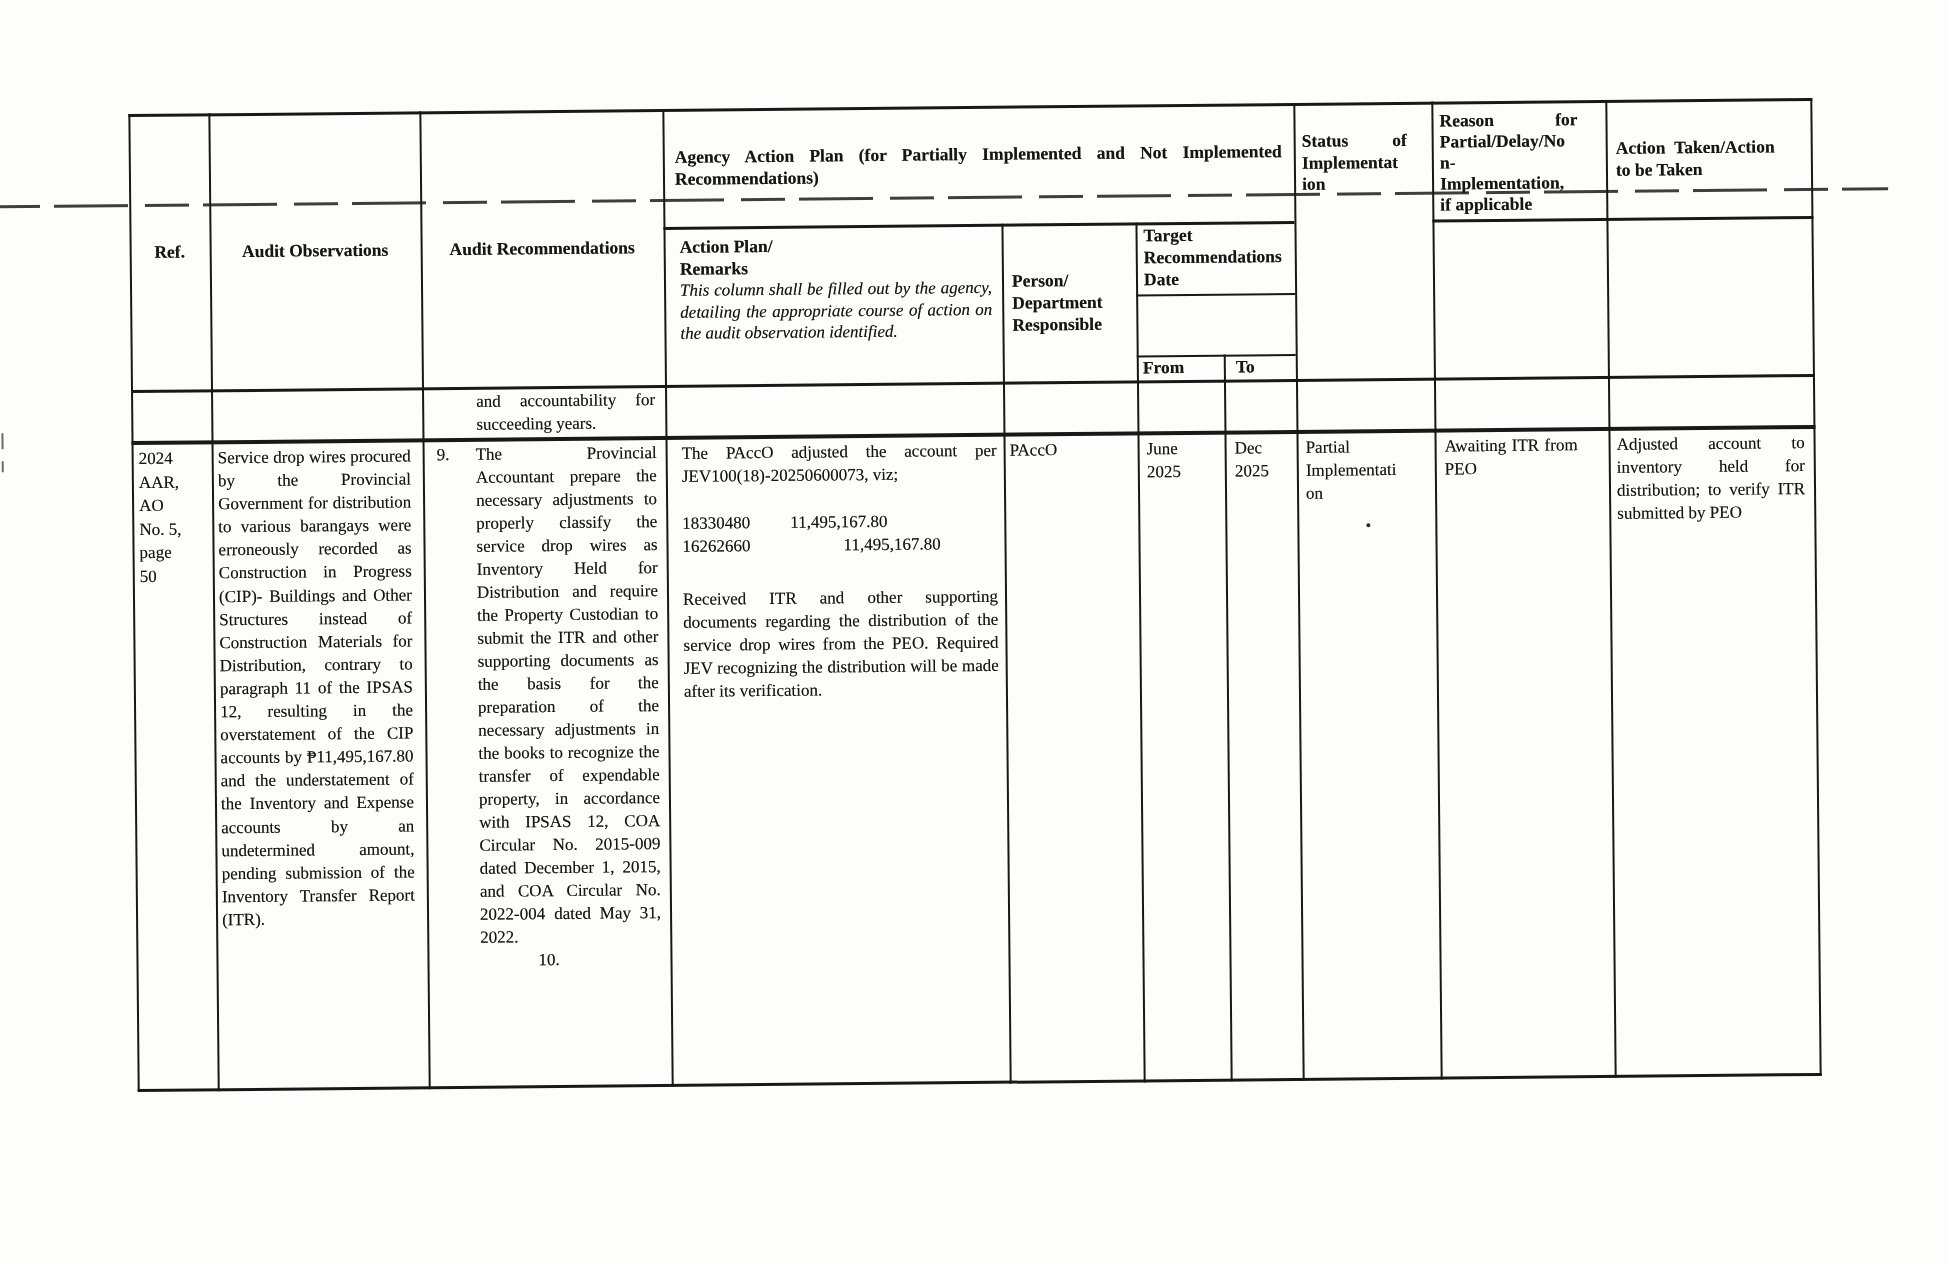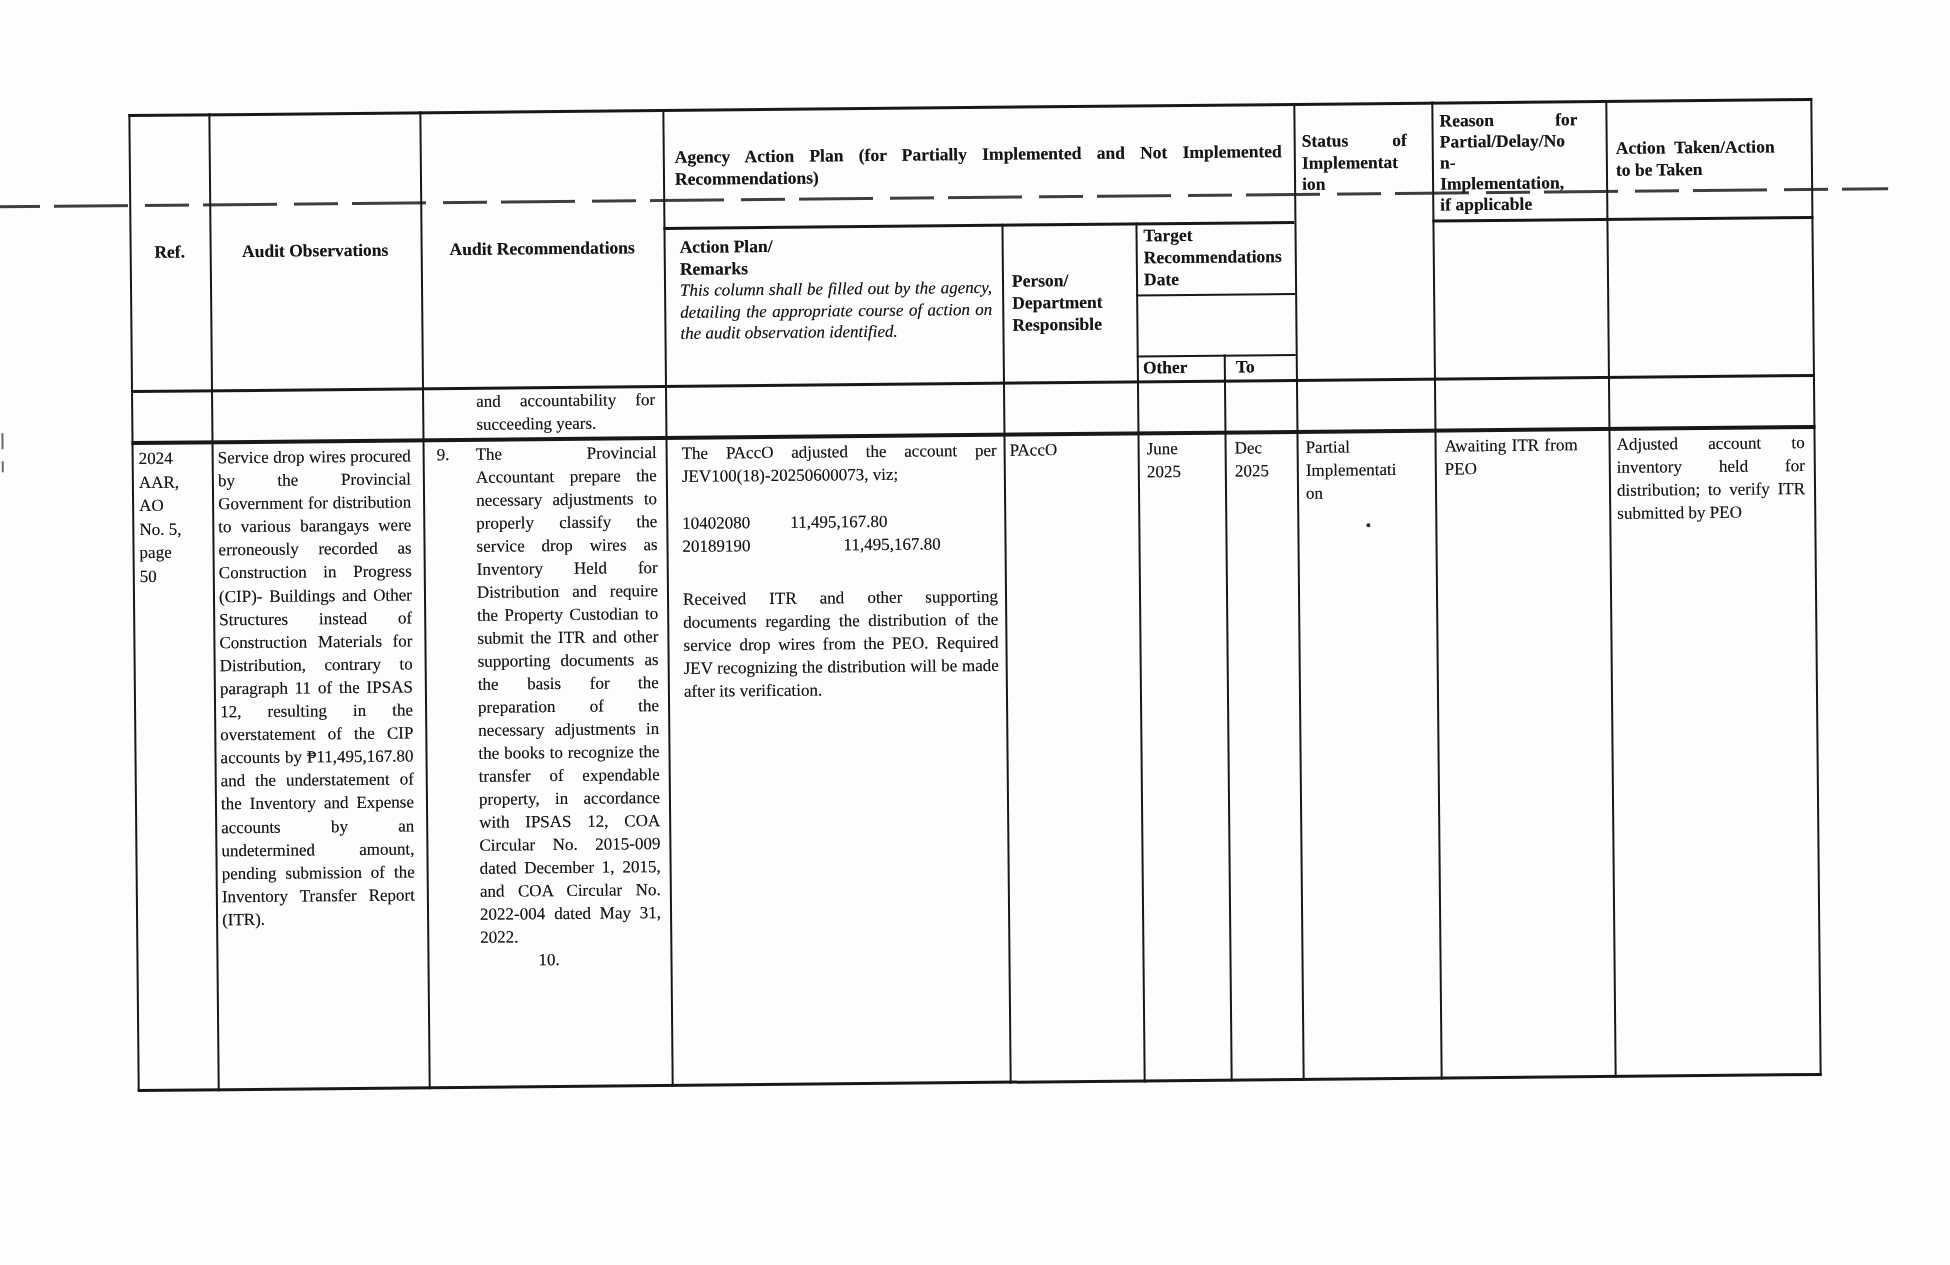--- a/index.html
+++ b/index.html
@@ -90,21 +90,21 @@
       <span>Person/ Department Responsible</span>
     </div>
 
     <div class="cell hdr txt" style="left:1139px;top:224px;width:159px;height:72px;padding:2px 6px 0 8px;">
       <span>Target Recommendations Date</span>
     </div>
 
     <div class="cell" style="left:1139px;top:296px;width:159px;height:61px;"></div>
 
     <div class="cell hdr txt" style="left:1139px;top:357px;width:87px;height:25px;padding:0 0 0 6px;line-height:24px;">
-      <span>Other</span>
+      <span>From</span>
     </div>
 
     <div class="cell hdr txt" style="left:1226px;top:357px;width:72px;height:25px;padding:0 0 0 12px;line-height:24px;">
       <span>To</span>
     </div>
 
     <div class="cell hdr pre txt" style="left:1298px;top:106px;width:138px;height:276px;padding:28px 6px 0 8px;line-height:21.5px;">Status&nbsp;&nbsp;&nbsp;&nbsp;&nbsp;&nbsp;&nbsp;&nbsp;&nbsp;&nbsp;of
 Implementat
 ion</div>
 
@@ -131,25 +131,25 @@
     <div class="cell txt" style="left:424px;top:434px;width:243px;height:648px;">
       <span class="recnum">9.</span>
       <div class="recbody just">The Provincial Accountant prepare the necessary adjustments to properly classify the service drop wires as Inventory Held for Distribution and require the Property Custodian to submit the ITR and other supporting documents as the basis for the preparation of the necessary adjustments in the books to recognize the transfer of expendable property, in accordance with IPSAS 12, COA Circular No. 2015-009 dated December 1, 2015, and COA Circular No. 2022-004 dated May 31, 2022.</div>
       <div class="recnext">10.</div>
     </div>
 
     <div class="cell txt" style="left:667px;top:434px;width:338px;height:648px;padding:5px 7px 0 16px;">
       <div class="just" style="margin-bottom:24px;">The PAccO adjusted the account per JEV100(18)-20250600073, viz;</div>
       <div style="margin-bottom:30px;">
         <div class="jev-row">
-          <span>10402080</span>
+          <span>18330480</span>
           <span style="margin-left:40px;">11,495,167.80</span>
         </div>
         <div class="jev-row">
-          <span>20189190</span>
+          <span>16262660</span>
           <span style="margin-left:93px;">11,495,167.80</span>
         </div>
       </div>
       <div class="just">Received ITR and other supporting documents regarding the distribution of the service drop wires from the PEO. Required JEV recognizing the distribution will be made after its verification.</div>
     </div>
 
     <div class="cell txt" style="left:1005px;top:434px;width:134px;height:648px;padding:5px 4px 0 6px;">PAccO</div>
 
     <div class="cell pre txt" style="left:1139px;top:434px;width:87px;height:648px;padding:5px 4px 0 9px;">June
 2025</div>

